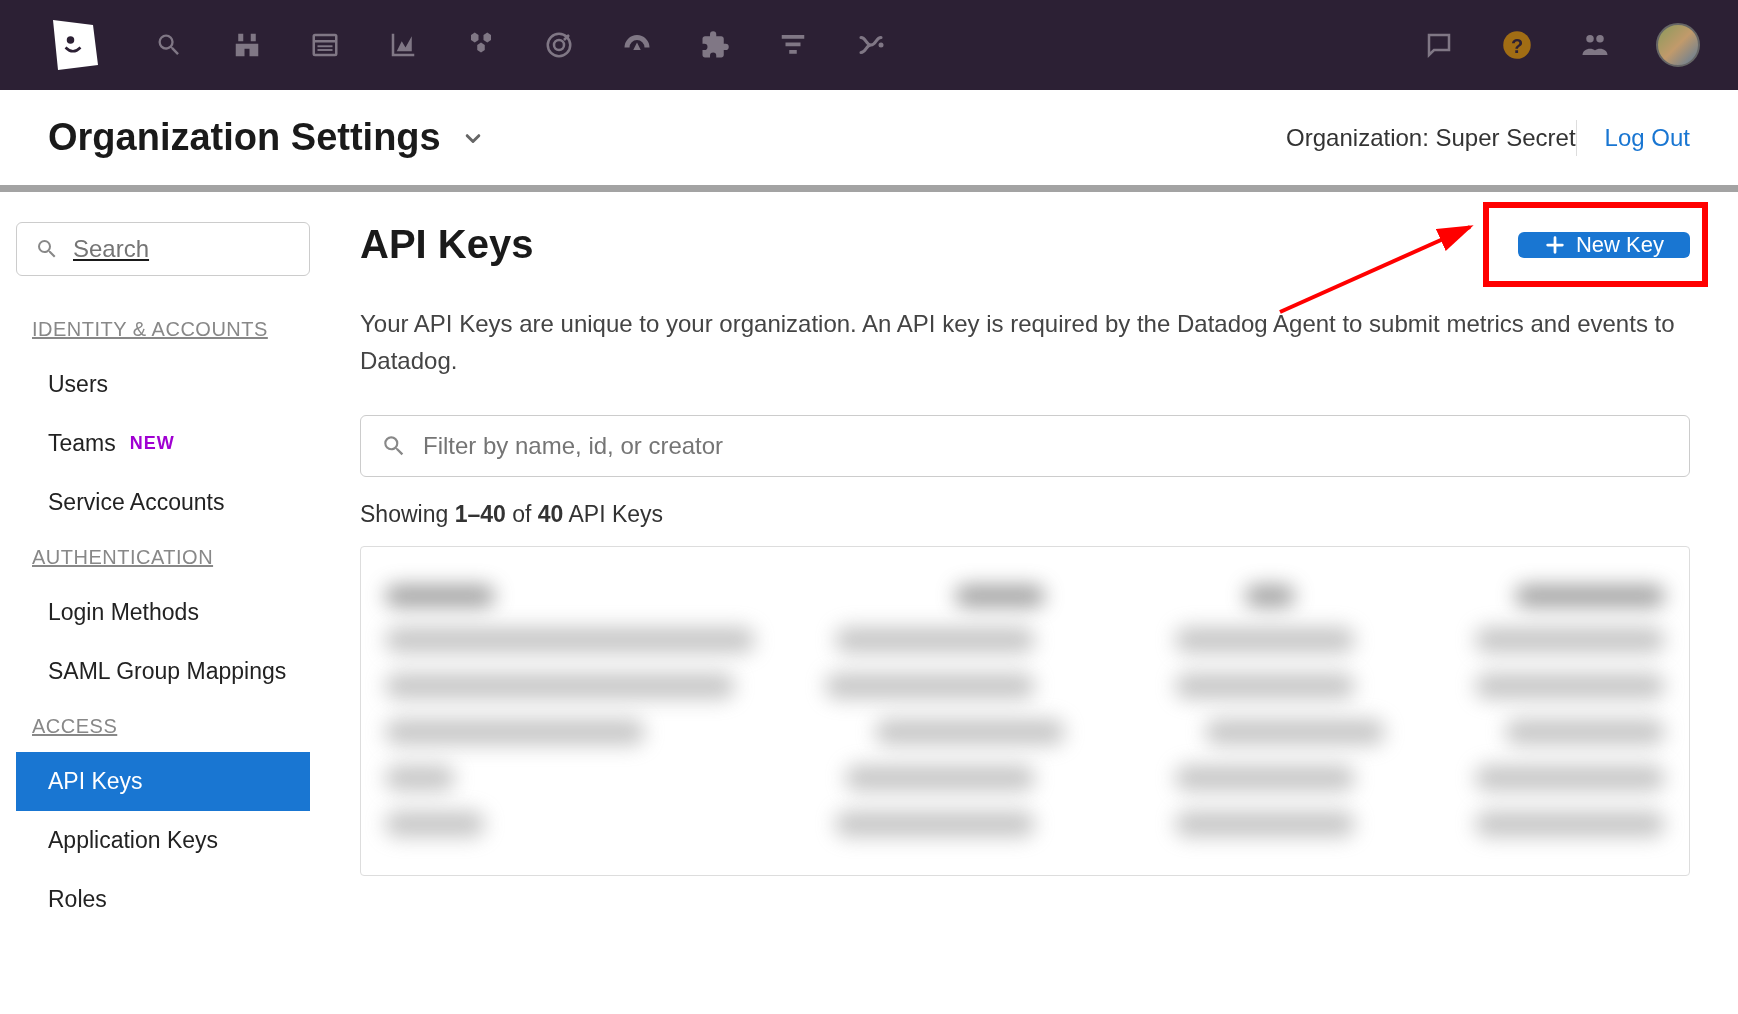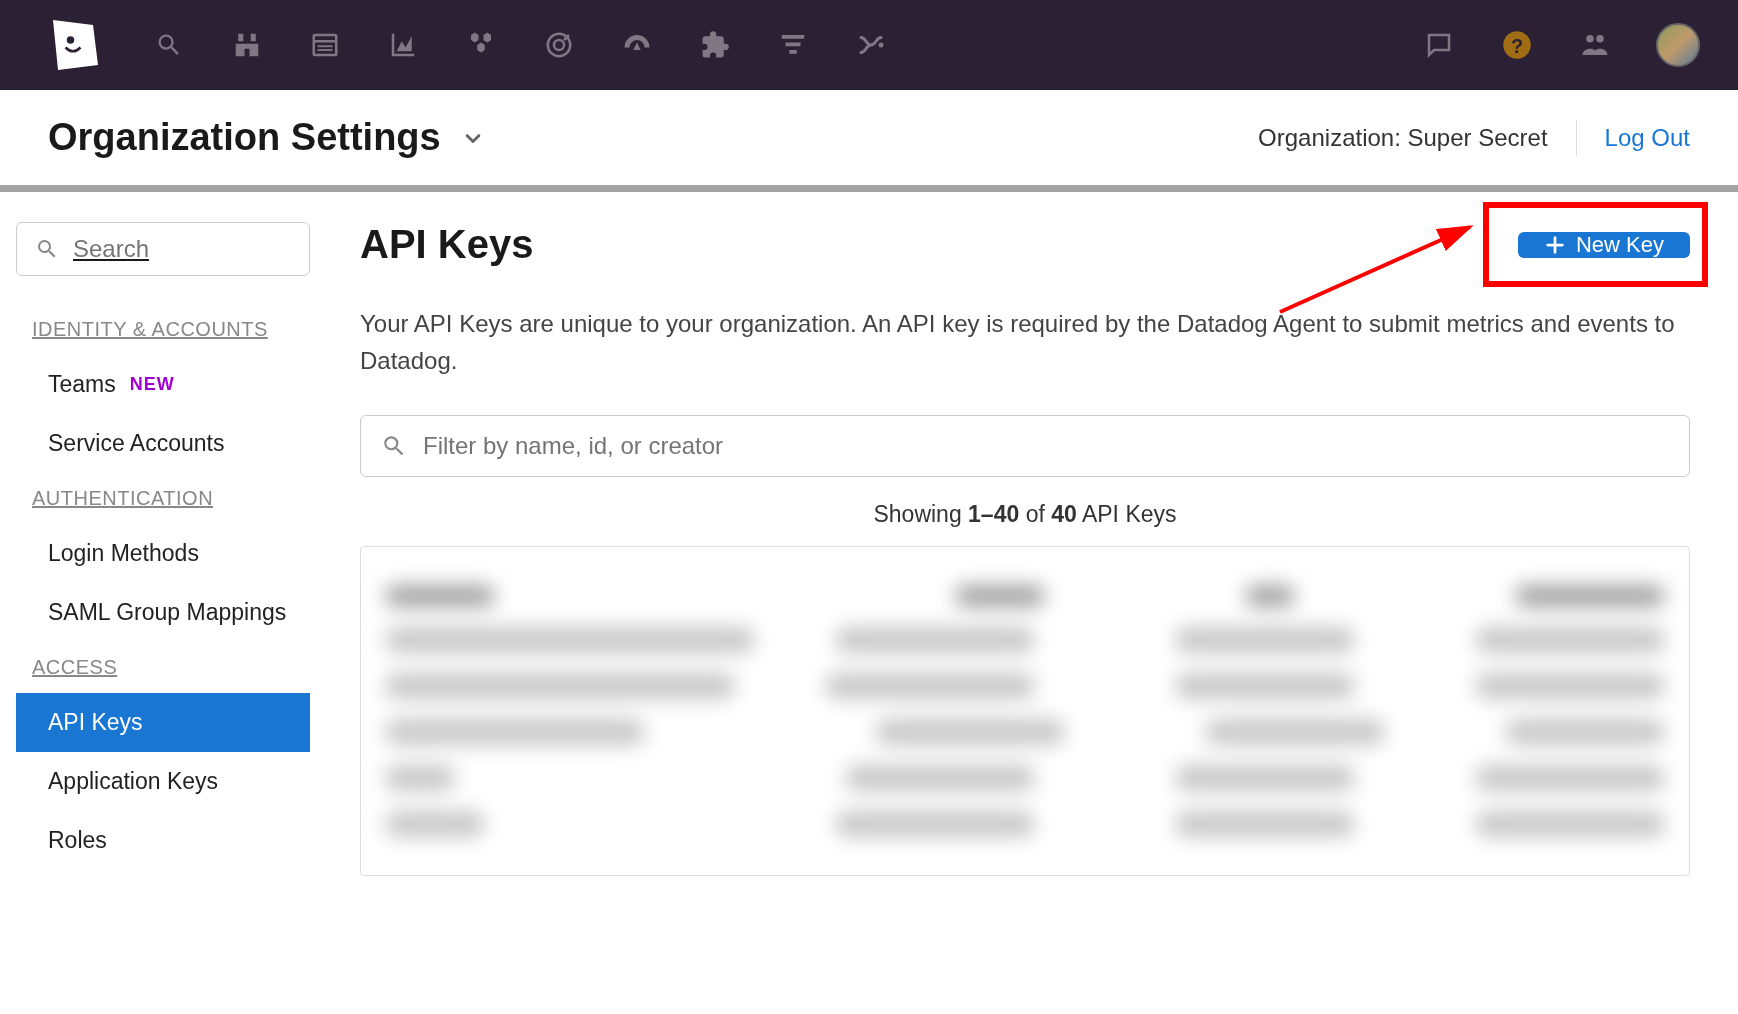--- a/index.html
+++ b/index.html
@@ -14,21 +14,21 @@
   .nav-icon.logo { opacity: 1; width: 70px; height: 70px; }
   .nav-icon.logo svg { fill: #fff; }
   .nav-icon.help svg { fill: #f0a000; }
   .avatar { width: 44px; height: 44px; border-radius: 50%; background: linear-gradient(135deg, #8a9a5b 0%, #c19a6b 50%, #5b7a9a 100%); border: 2px solid #666; cursor: pointer; }
   
   
   .subheader { display: flex; align-items: center; padding: 26px 48px 26px 48px; border-bottom: 7px solid #a3a3a3; }
   .subheader h1 { font-size: 38px; font-weight: 600; color: #1a1a1a; display: flex; align-items: center; gap: 18px; }
   .chevron { display: inline-flex; }
   .subheader .spacer { flex: 1; }
-  .org-label { font-size: 24px; font-weight: 500; color: #333; margin-right: 28px; }
+  .org-label { font-size: 24px; font-weight: 500; color: #333; }
   .divider-v { width: 1px; height: 36px; background: #ddd; margin-right: 28px; }
   .logout { font-size: 24px; color: #1976d2; text-decoration: none; cursor: pointer; }
   
   
   .layout { display: flex; }
   .sidebar { width: 420px; padding: 30px 0 0 16px; }
   .main { flex: 1; padding: 30px 48px 0 34px; }
   
   
   .search-wrap { margin: 0 16px 28px 0; text-decoration: underline; }
@@ -49,21 +49,21 @@
   .new-key-btn svg { fill: #fff; }
   .highlight-box { position: absolute; border: 6px solid #ff0000; right: -18px; top: -20px; width: 225px; height: 85px; pointer-events: none; }
   .arrow-overlay { position: absolute; pointer-events: none; }
   
   .description { font-size: 24px; color: #444; line-height: 1.55; margin-bottom: 36px; }
   
   .filter-box { display: flex; align-items: center; border: 1px solid #ccc; border-radius: 6px; padding: 16px 20px; gap: 16px; margin-bottom: 24px; }
   .filter-box svg { fill: #888; flex-shrink: 0; }
   .filter-box input { border: none; outline: none; font-size: 24px; color: #666; width: 100%; background: transparent; }
   
-  .count-line { font-size: 23px; color: #333; margin-bottom: 18px; text-align: center; }
+  .count-line { font-size: 23px; color: #333; margin-bottom: 18px; }
   .count-line b { font-weight: 700; }
   
   .table-blur { border: 1px solid #ddd; border-radius: 4px; padding: 18px 24px; }
   .blur-row { display: flex; gap: 40px; margin: 20px 0; align-items: center; }
   .blur-cell { height: 26px; background: #999; border-radius: 14px; filter: blur(10px); opacity: 0.55; }
   .blur-row.header .blur-cell { background: #555; height: 22px; }
 </style>
 </head>
 <body>
 
@@ -177,20 +177,23 @@
     <div class="search-wrap">
       <div class="search-box">
         <svg viewBox="0 0 24 24" width="24" height="24">
             <path d="M15.5 14h-.79l-.28-.27A6.471 6.471 0 0016 9.5 6.5 6.5 0 109.5 16c1.61 0 3.09-.59 4.23-1.57l.27.28v.79l5 4.99L20.49 19l-4.99-5zm-6 0C7.01 14 5 11.99 5 9.5S7.01 5 9.5 5 14 7.01 14 9.5 11.99 14 9.5 14z"></path>
           </svg>
         <input type="text" placeholder="Search" style="">
       </div>
     </div>
     <div id="sidebar-sections">
         <div class="nav-section-title">IDENTITY &amp; ACCOUNTS</div>
+        <div class="nav-item">
+          <span>Users</span>
+        </div>
         <div class="nav-item">
           <span>Teams</span>
           <span class="badge-new">NEW</span>
         </div>
         <div class="nav-item">
           <span>Service Accounts</span>
         </div>
         <div class="nav-section-title">AUTHENTICATION</div>
         <div class="nav-item">
           <span>Login Methods</span>

